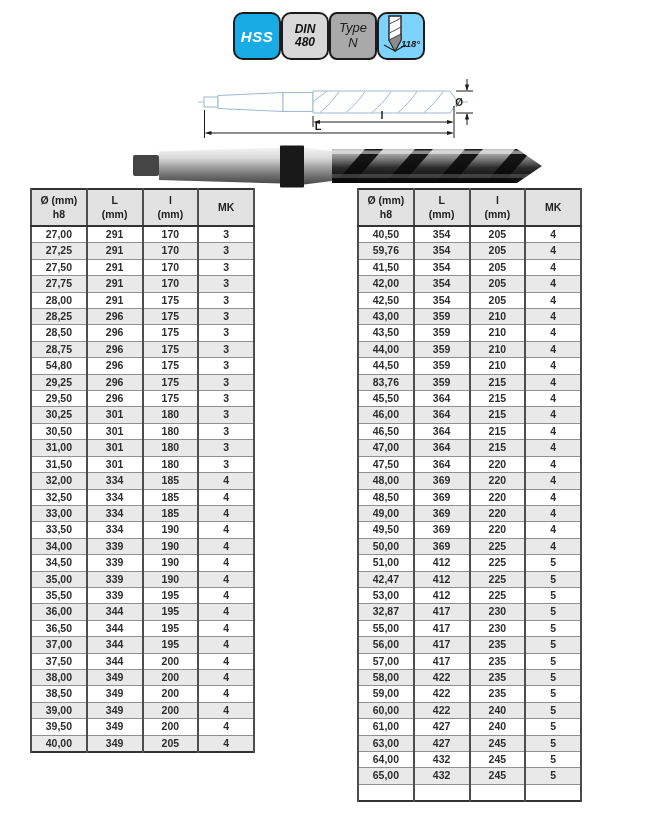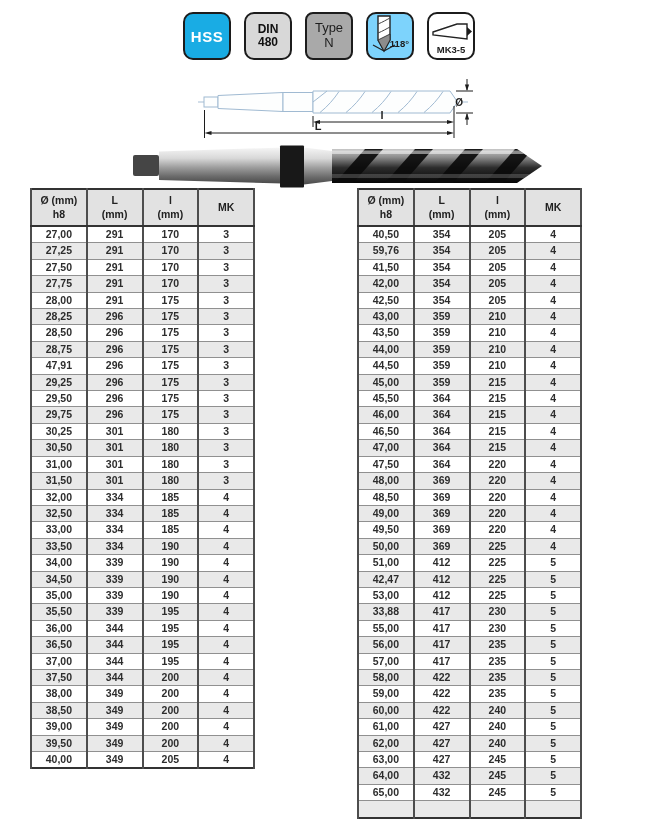--- a/index.html
+++ b/index.html
@@ -6,21 +6,21 @@
   body {
     width:658px; height:823px; position:relative;
     background:#ffffff;
     font-family:"Liberation Sans", sans-serif;
     -webkit-font-smoothing:antialiased;
   }
 
   
   .badges {
     position:absolute; top:12px; left:0; width:658px;
-    display:flex; justify-content:center; gap:13px;
+    display:flex; justify-content:center; gap:0;font-style:italic;
   }
   .badge {
     width:48px; height:48px; box-sizing:border-box;
     border:2.5px solid #1c1c1c; border-radius:10px;
     display:flex; flex-direction:column; align-items:center; justify-content:center;
     position:relative; overflow:hidden;
   }
   .badge-hss { background:#19ace4; color:#ffffff; font-weight:700; font-size:15px; letter-spacing:.5px; }
   .badge-din { background:#d8d8d8; color:#111; font-weight:800; font-size:12px; line-height:1.1; }
   .badge-type { background:#a9a9a9; color:#1d1d1d; font-weight:400; font-size:13px; line-height:1.15;border-radius:8px; }
@@ -81,27 +81,20 @@
   <div class="badge badge-angle">
     <svg width="43" height="43" viewBox="0 0 43 43" style="position:absolute;left:0;top:0;">
       <path d="M10,2 L22,2 L22,26 L16,37 L10,26 Z" fill="#ffffff" stroke="#222" stroke-width="1.4"></path>
       <path d="M10,26 L22,20 L22,26 L16,37 Z" fill="#8c8c8c" stroke="#222" stroke-width="0.8"></path>
       <path d="M10,10 C15,8 18,6 22,4" stroke="#444" stroke-width="1" fill="none"></path>
       <path d="M10,19 C15,17 18,15 22,13" stroke="#444" stroke-width="1" fill="none"></path>
       <line x1="16" y1="37" x2="5" y2="31" stroke="#222" stroke-width="1.2"></line>
       <line x1="16" y1="37" x2="27" y2="31" stroke="#222" stroke-width="1.2"></line>
     </svg>
     <span class="angle-label">118°</span>
-  </div>
-  <div class="badge badge-mk">
-    <svg width="42" height="24" viewBox="0 0 42 24" style="position:absolute;left:2px;top:6px;">
-      <polygon points="2,12 26,4 36,4 36,19 2,15" fill="#ffffff" stroke="#222" stroke-width="1.4"></polygon>
-      <polygon points="36,7 41,11.5 36,16" fill="#1c1c1c"></polygon>
-    </svg>
-    <span class="mk-label">MK3-5</span>
   </div>
 </div>
 
 <svg class="tech-drawing" width="430" height="120" viewBox="0 0 430 120">
 
   <line x1="78" y1="32" x2="348" y2="32" stroke="#9db7cf" stroke-width="0.9" stroke-dasharray="7,4"></line>
 
   <rect x="84" y="27" width="14" height="10" fill="#fdfefe" stroke="#a0bad2" stroke-width="1"></rect>
 
   <polygon points="98,25.5 163,22.5 163,41.5 98,38.5" fill="#fdfefe" stroke="#a0bad2" stroke-width="1"></polygon>
@@ -240,39 +233,33 @@
           <td>175</td>
           <td>3</td>
         </tr>
         <tr>
           <td>28,75</td>
           <td>296</td>
           <td>175</td>
           <td>3</td>
         </tr>
         <tr>
-          <td>47,91</td>
+          <td>54,80</td>
           <td>296</td>
           <td>175</td>
           <td>3</td>
         </tr>
         <tr>
           <td>29,25</td>
           <td>296</td>
           <td>175</td>
           <td>3</td>
         </tr>
         <tr>
           <td>29,50</td>
-          <td>296</td>
-          <td>175</td>
-          <td>3</td>
-        </tr>
-        <tr>
-          <td>29,75</td>
           <td>296</td>
           <td>175</td>
           <td>3</td>
         </tr>
         <tr>
           <td>30,25</td>
           <td>301</td>
           <td>180</td>
           <td>3</td>
         </tr>
@@ -469,21 +456,21 @@
           <td>210</td>
           <td>4</td>
         </tr>
         <tr>
           <td>44,50</td>
           <td>359</td>
           <td>210</td>
           <td>4</td>
         </tr>
         <tr>
-          <td>45,00</td>
+          <td>83,76</td>
           <td>359</td>
           <td>215</td>
           <td>4</td>
         </tr>
         <tr>
           <td>45,50</td>
           <td>364</td>
           <td>215</td>
           <td>4</td>
         </tr>
@@ -553,21 +540,21 @@
           <td>225</td>
           <td>5</td>
         </tr>
         <tr>
           <td>53,00</td>
           <td>412</td>
           <td>225</td>
           <td>5</td>
         </tr>
         <tr>
-          <td>33,88</td>
+          <td>32,87</td>
           <td>417</td>
           <td>230</td>
           <td>5</td>
         </tr>
         <tr>
           <td>55,00</td>
           <td>417</td>
           <td>230</td>
           <td>5</td>
         </tr>
@@ -596,26 +583,20 @@
           <td>5</td>
         </tr>
         <tr>
           <td>60,00</td>
           <td>422</td>
           <td>240</td>
           <td>5</td>
         </tr>
         <tr>
           <td>61,00</td>
-          <td>427</td>
-          <td>240</td>
-          <td>5</td>
-        </tr>
-        <tr>
-          <td>62,00</td>
           <td>427</td>
           <td>240</td>
           <td>5</td>
         </tr>
         <tr>
           <td>63,00</td>
           <td>427</td>
           <td>245</td>
           <td>5</td>
         </tr>

